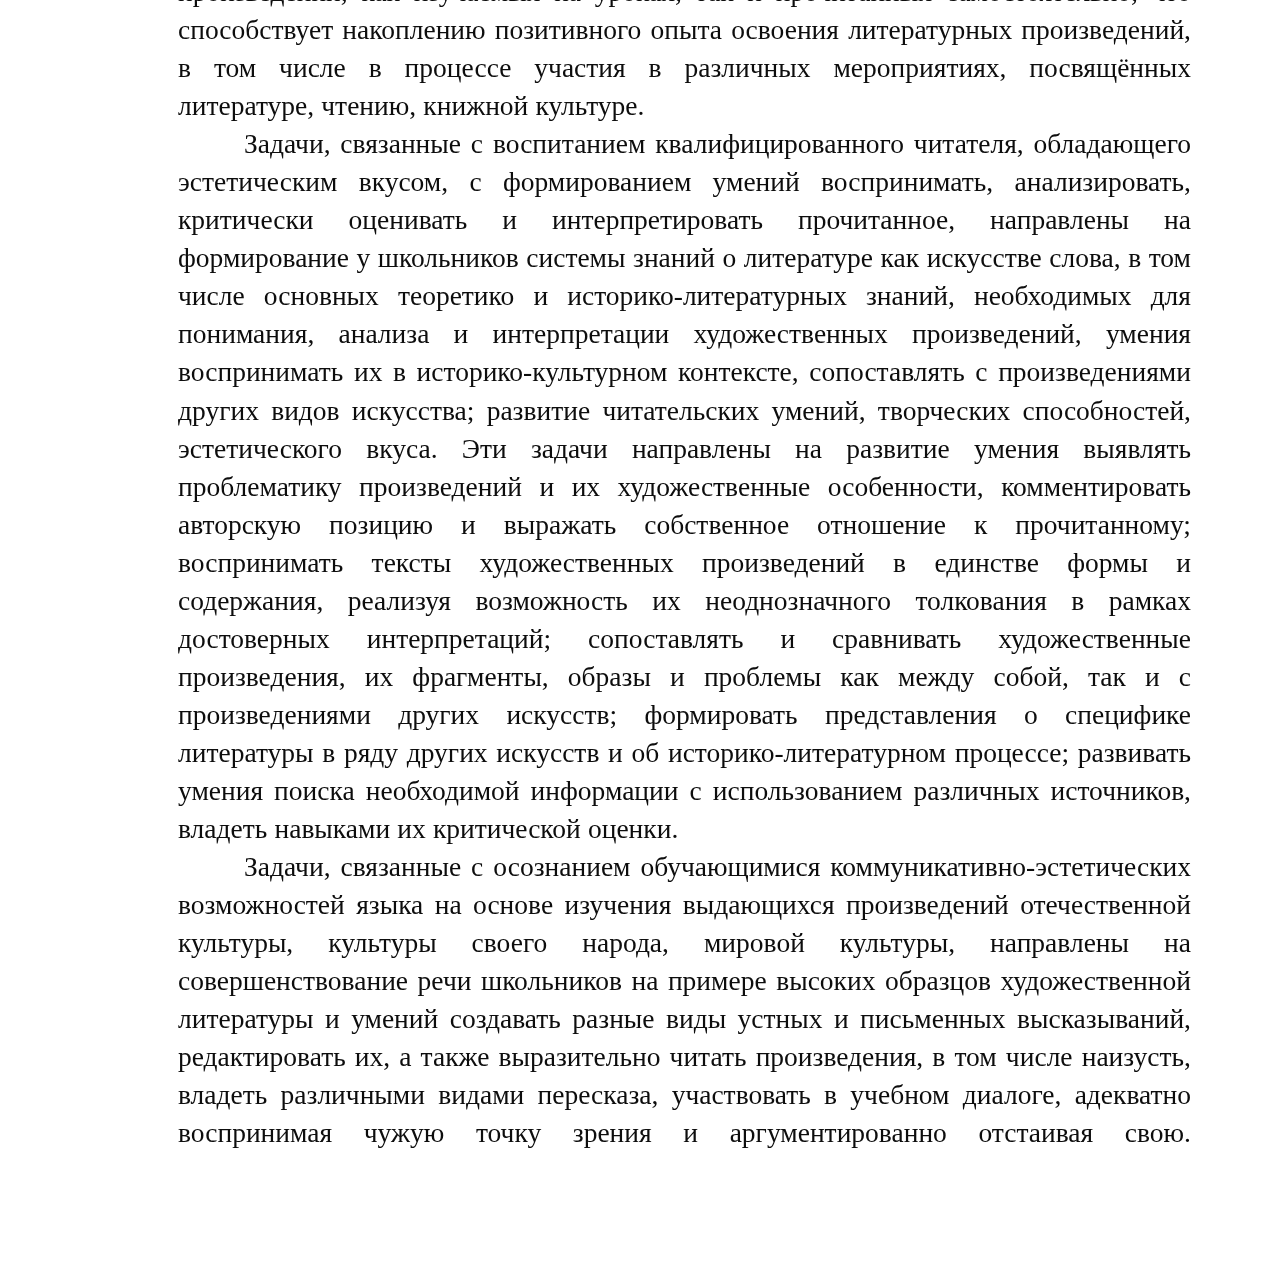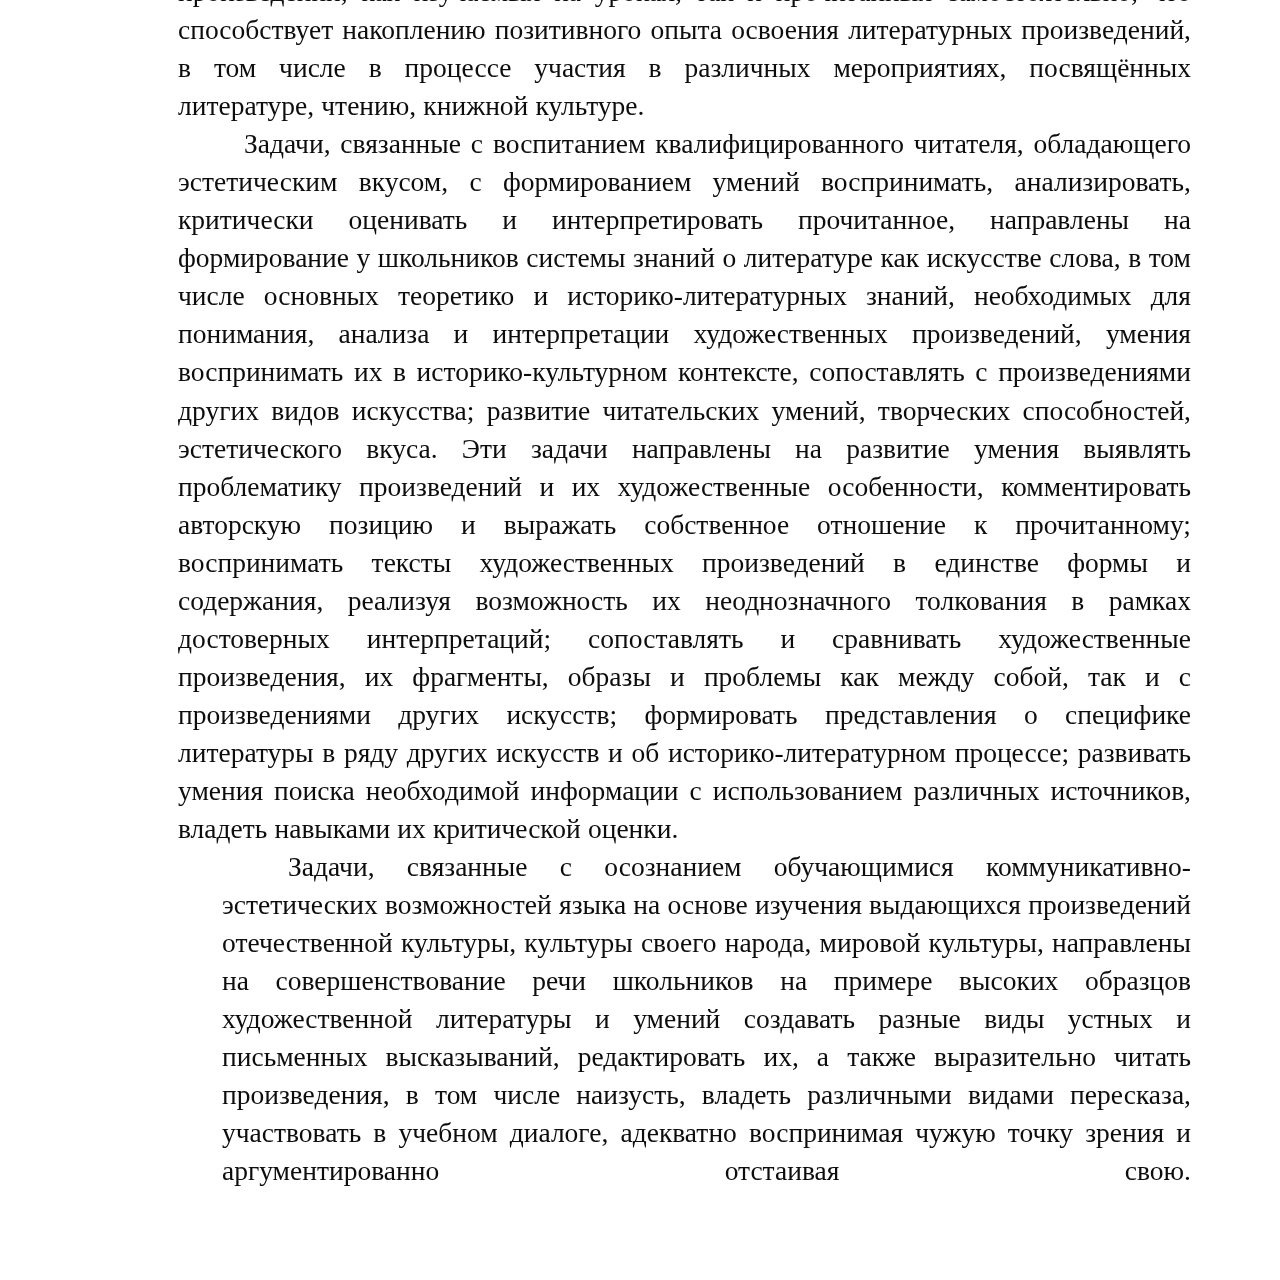--- a/index.html
+++ b/index.html
@@ -39,21 +39,20 @@
     text-indent: 0;
   }
 
   p.para.indent {
     text-indent: 66px;
   }
 
   
   p.para.continues {
     text-align-last: justify;
-    margin-left: 44px;
   }
 </style>
 </head>
 <body>
 
 <div class="page">
   <div class="text-column">
 
     <p class="para">произведений, как изучаемых на уроках, так и прочитанных самостоятельно, что способствует накоплению позитивного опыта освоения литературных произведений, в том числе в процессе участия в различных мероприятиях, посвящённых литературе, чтению, книжной культуре.</p>
 

